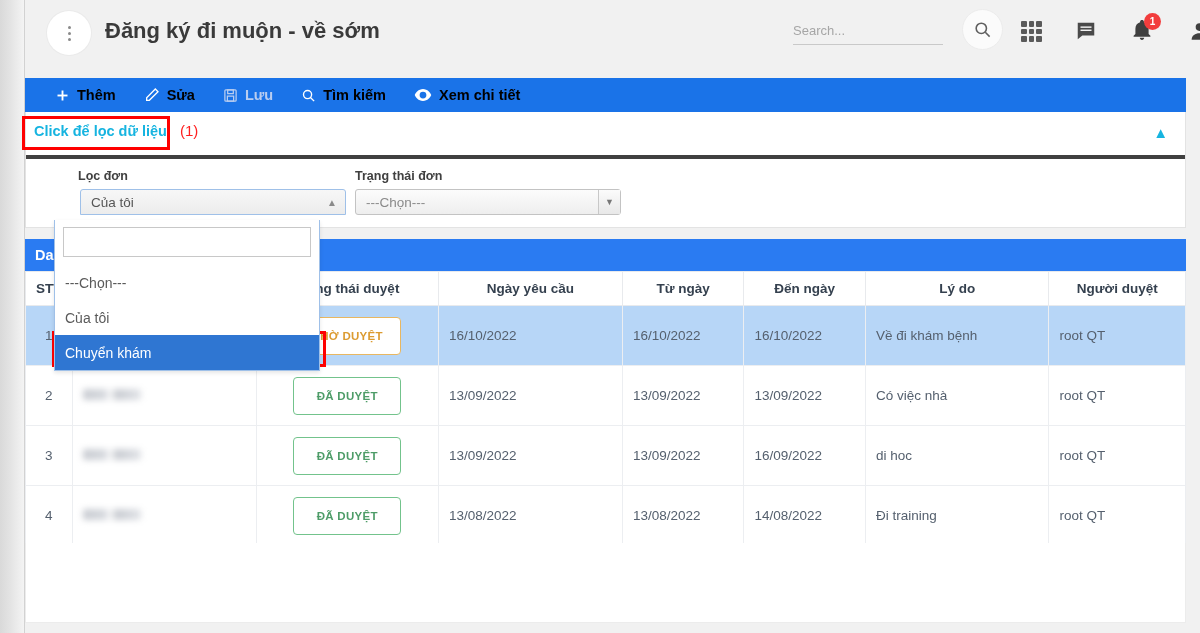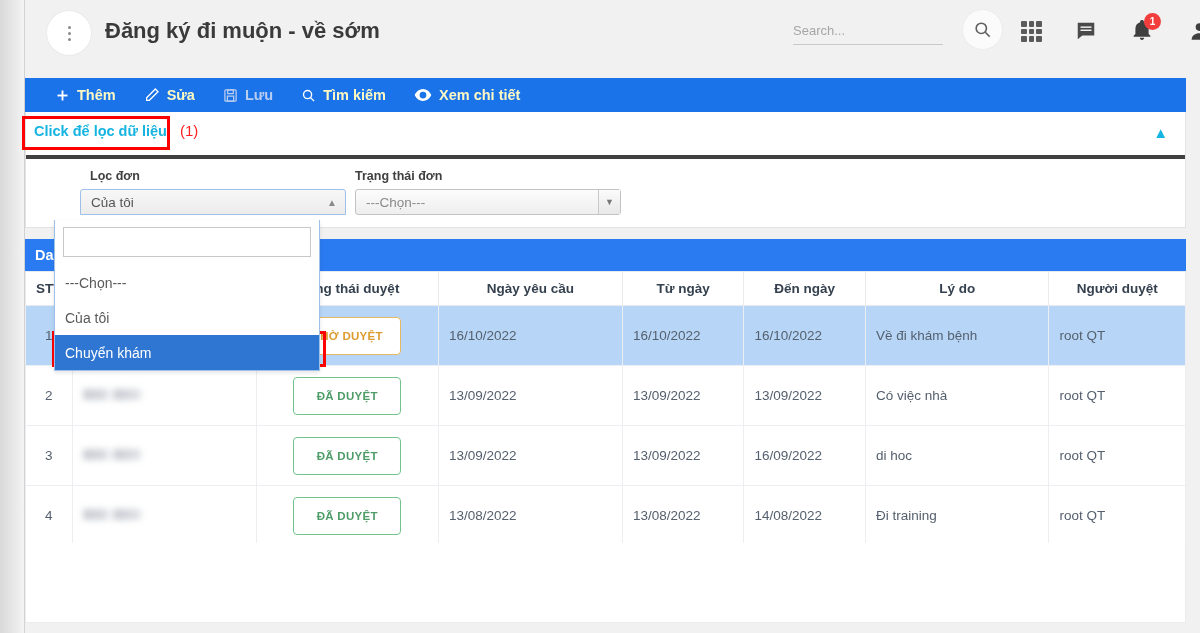--- a/index.html
+++ b/index.html
@@ -82,21 +82,21 @@
 
   
   .toolbar {
     position: absolute; left: 25px; top: 78px; right: 14px; height: 34px;
     background: #1a73e8;
     display: flex; align-items: center; gap: 0px;
     padding-left: 16px;
   }
   .tb-btn {
     display: flex; align-items: center; gap: 7px;
-    color: #fef9c3; font-size: 14.5px; font-weight: bold;
+    color: #000000; font-size: 14.5px; font-weight: bold;
     padding: 0 14px; height: 34px; white-space: nowrap;
     cursor: pointer;
   }
   .tb-btn.muted { color: #b9cdf0; }
   .tb-btn svg { flex: none; }
 
   
   .panel {
     position: absolute; left: 25px; top: 112px; right: 14px;
     background: #ffffff; border: 1px solid #e3e3e3; border-top: none;
@@ -123,21 +123,21 @@
 
   .chev-up {
     position: absolute; right: 17px; top: 12px;
     color: #16b4e0; font-size: 15px; font-weight: bold;
   }
 
   .filter-body { height: 68px; position: relative; }
   .field-label {
     position: absolute; font-size: 12.5px; font-weight: bold; color: #404040;
   }
-  .lbl-loc { left: 64px; top: 10px; }
+  .lbl-loc { left: 52px; top: 10px; }
   .lbl-tt  { left: 329px; top: 10px; }
 
   .sel-box {
     position: absolute; height: 26px;
     background: linear-gradient(to bottom, #fcfcfc, #eeeeee);
     border: 1px solid #c3c3c3; border-radius: 3px;
     display: flex; align-items: center;
     font-size: 13.5px; color: #666;
   }
   .sel-loc {

